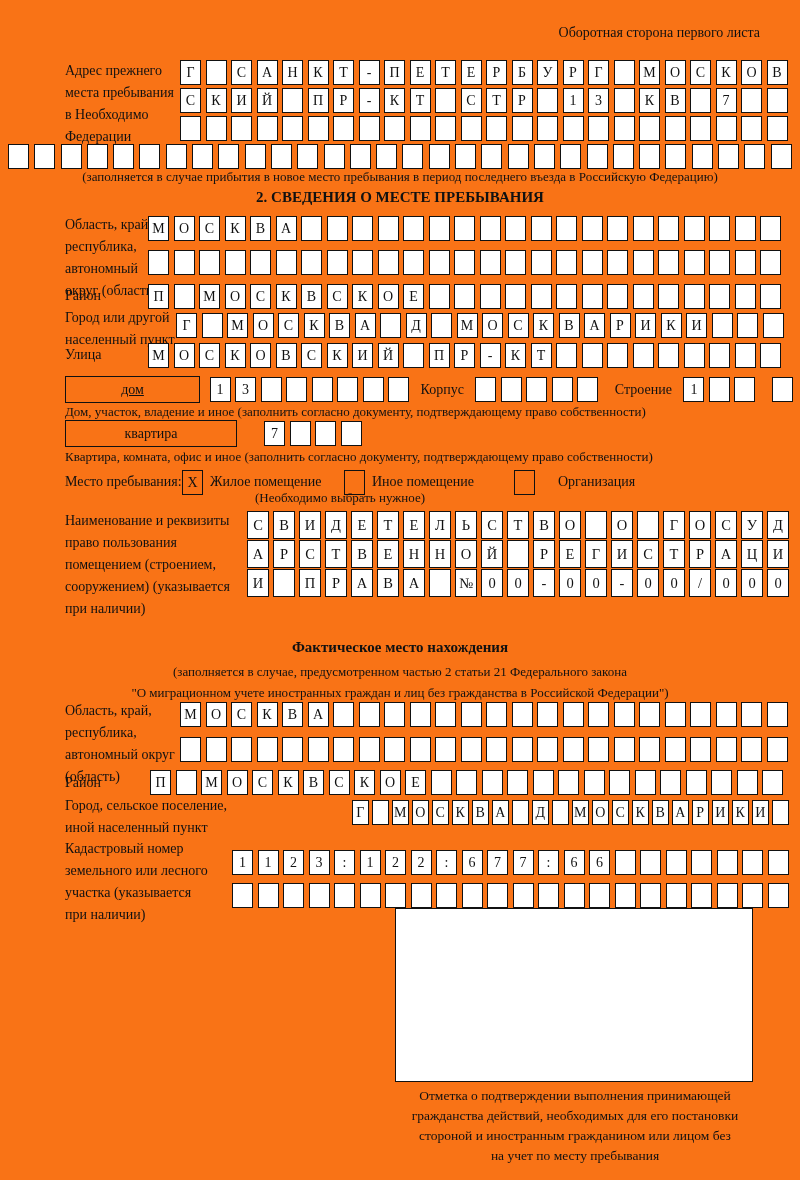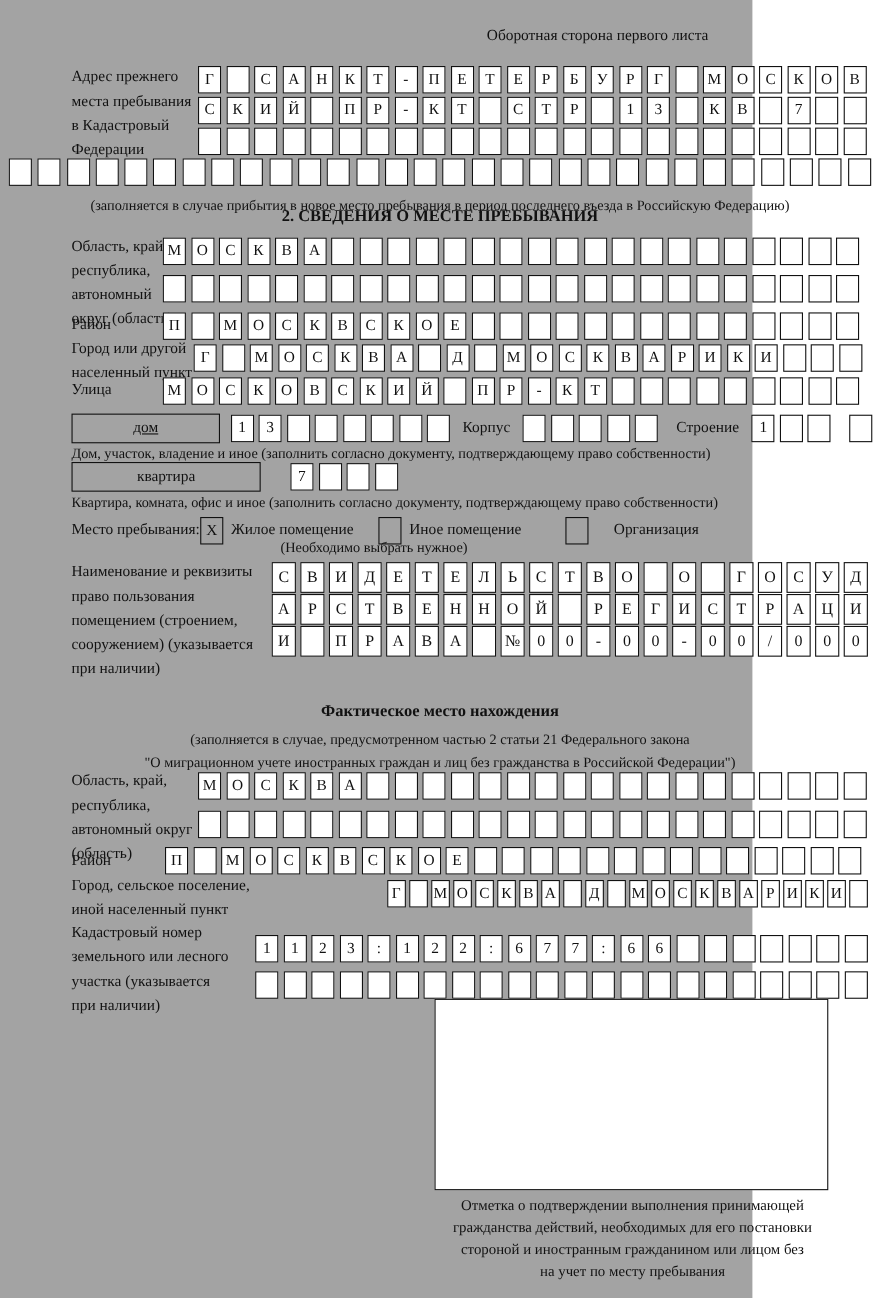--- a/index.html
+++ b/index.html
@@ -1,16 +1,16 @@
 <!DOCTYPE html>
 <html><head>
 <meta charset="utf-8">
 <style>
   html,body{margin:0;padding:0;background:#fff;}
-  #page{position:relative;width:684px;height:1180px;background:#a3a3a3;
+  #page{position:relative;width:800px;height:1180px;background:#f97316;
         font-family:"Liberation Serif","DejaVu Serif",serif;color:#111;}
   .abs{position:absolute;}
   .label{font-size:14px;line-height:22px;white-space:nowrap;}
   .note{font-size:13px;white-space:nowrap;}
   .center{left:0;width:800px;text-align:center;}
   .title{font-weight:bold;font-size:15px;}
   .cellrow{display:flex;gap:4.5px;}
   .cell{flex:none;width:21px;height:25px;border:1.5px solid #111;box-sizing:border-box;
         display:flex;align-items:center;justify-content:center;
         font-size:14px;line-height:1;background:#fff;}
@@ -34,21 +34,21 @@
 </head>
 <body>
 
 <div id="page">
 
   <div class="abs label" style="right:40px;top:22px;">Оборотная сторона первого листа</div>
 
   <div class="abs label lines" style="left:65px;top:60px;">
       <div>Адрес прежнего</div>
       <div>места пребывания</div>
-      <div>в Кадастровый</div>
+      <div>в Необходимо</div>
       <div>Федерации</div>
     </div>
   <div class="abs cellrow" style="left:180px;top:60px;">
       <span class="cell">Г</span>
       <span class="cell"></span>
       <span class="cell">С</span>
       <span class="cell">А</span>
       <span class="cell">Н</span>
       <span class="cell">К</span>
       <span class="cell">Т</span>
@@ -147,21 +147,21 @@
       <span class="cell"></span>
       <span class="cell"></span>
       <span class="cell"></span>
       <span class="cell"></span>
       <span class="cell"></span>
       <span class="cell"></span>
       <span class="cell"></span>
       <span class="cell"></span>
       <span class="cell"></span>
     </div>
-  <div class="abs note center" style="top:169px;margin-top:10px;">(заполняется в случае прибытия в новое место пребывания в период последнего въезда в Российскую Федерацию)</div>
+  <div class="abs note center" style="top:169px;">(заполняется в случае прибытия в новое место пребывания в период последнего въезда в Российскую Федерацию)</div>
 
   <div class="abs title center" style="top:189px;">2. СВЕДЕНИЯ О МЕСТЕ ПРЕБЫВАНИЯ</div>
 
   <div class="abs label lines" style="left:65px;top:214px;">
       <div>Область, край,</div>
       <div>республика,</div>
       <div>автономный</div>
       <div>округ (область)</div>
     </div>
   <div class="abs cellrow" style="left:148px;top:216px;">

